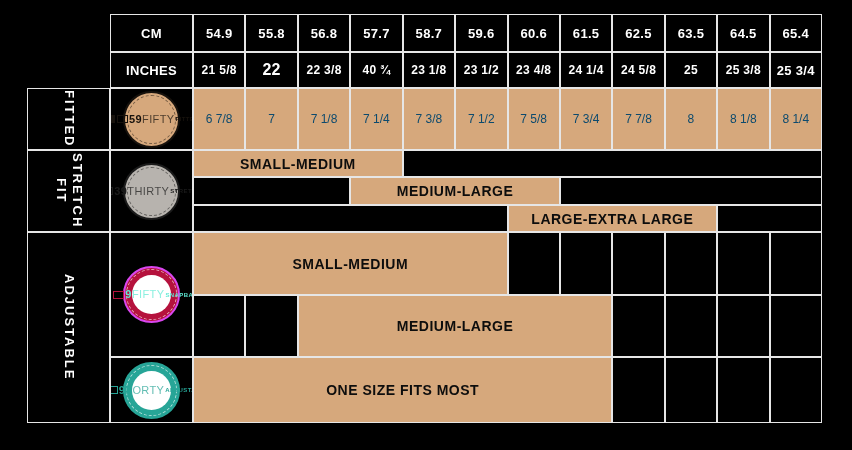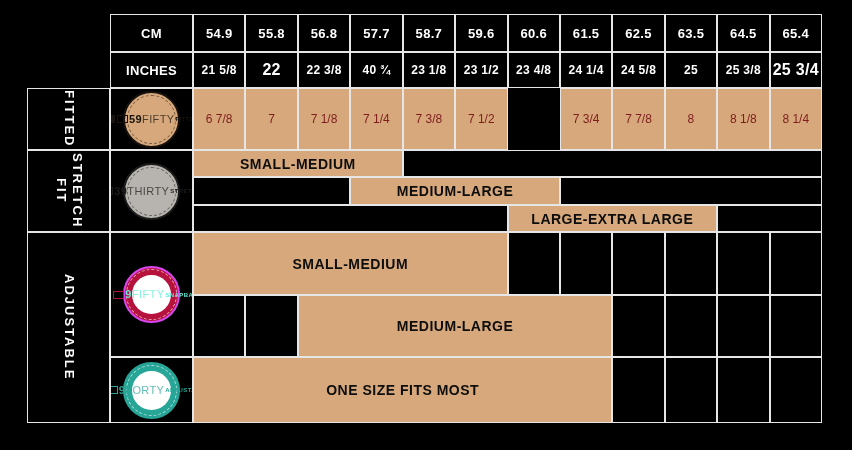--- a/index.html
+++ b/index.html
@@ -6,21 +6,21 @@
   .stage{position:relative;width:852px;height:450px;background:#000;overflow:hidden;
          font-family:"Liberation Sans",sans-serif;}
   .grid{position:absolute;left:27px;top:14px;width:795px;height:406px;display:grid;
         grid-template-columns:83px 83px repeat(12,1fr);
         grid-template-rows:38px 36px 62px 27px 28px 27px 63px 62px 66px;}
   .cell{border:1px solid #e6e6e6;box-sizing:border-box;display:flex;
         align-items:center;justify-content:center;overflow:hidden;}
   .dark{background:#000;}
   .tan{background:#d6a87c;}
   .hdr{color:#fff;font-weight:bold;font-size:13px;letter-spacing:.3px;}
-  .val{color:#7f1d1d;font-size:12px;}
+  .val{color:#0c4a6e;font-size:12px;}
   .band{color:#0d0d0d;font-weight:bold;font-size:14px;letter-spacing:.5px;white-space:nowrap;}
   .vlabel-cell{background:#000;}
   .vlabel{writing-mode:vertical-rl;color:#fff;font-weight:bold;font-size:13px;
           letter-spacing:2px;text-align:center;line-height:1.25;}
   
   .badge{width:57px;height:57px;border-radius:50%;position:relative;box-sizing:border-box;
          display:flex;flex-direction:row;align-items:center;justify-content:center;gap:1px;}
   .badge::after{content:"";position:absolute;inset:2px;border-radius:50%;
                 border:1px dashed rgba(0,0,0,.45);pointer-events:none;}
   .badge .inner{position:absolute;inset:7px;border-radius:50%;background:#fff;}
@@ -70,41 +70,42 @@
     <div class="cell dark hdr" style="grid-area:2/4;font-size:16px">22</div>
     <div class="cell dark hdr" style="grid-area:2/5;font-size:12px">22 3/8</div>
     <div class="cell dark hdr" style="grid-area:2/6;font-size:12px">40 ¾</div>
     <div class="cell dark hdr" style="grid-area:2/7;font-size:12px">23 1/8</div>
     <div class="cell dark hdr" style="grid-area:2/8;font-size:12px">23 1/2</div>
     <div class="cell dark hdr" style="grid-area:2/9;font-size:12px">23 4/8</div>
     <div class="cell dark hdr" style="grid-area:2/10;font-size:12px">24 1/4</div>
     <div class="cell dark hdr" style="grid-area:2/11;font-size:12px">24 5/8</div>
     <div class="cell dark hdr" style="grid-area:2/12;font-size:12px">25</div>
     <div class="cell dark hdr" style="grid-area:2/13;font-size:12px">25 3/8</div>
-    <div class="cell dark hdr" style="grid-area:2/14;font-size:16px">25 3/4</div>
+    <div class="cell dark hdr" style="grid-area:2/14;font-size:13px">25 3/4</div>
 
     <div class="cell vlabel-cell" style="grid-area:3/1">
       <span class="vlabel">FITTED</span>
     </div>
     <div class="cell dark" style="grid-area:3/2">
       <div class="badge b59">
         <div class="flags">
           <div class="flag"></div>
           <div class="flag outline"></div>
         </div>
         <div class="bname"><span>59</span><span class="bword">FIFTY</span></div>
         <div class="bsub">FITTED</div>
       </div>
     </div>
     <div class="cell tan val" style="grid-area:3/3">6 7/8</div>
     <div class="cell tan val" style="grid-area:3/4">7</div>
     <div class="cell tan val" style="grid-area:3/5">7 1/8</div>
     <div class="cell tan val" style="grid-area:3/6">7 1/4</div>
     <div class="cell tan val" style="grid-area:3/7">7 3/8</div>
     <div class="cell tan val" style="grid-area:3/8">7 1/2</div>
+    <div class="cell tan val" style="grid-area:3/9">7 5/8</div>
     <div class="cell tan val" style="grid-area:3/10">7 3/4</div>
     <div class="cell tan val" style="grid-area:3/11">7 7/8</div>
     <div class="cell tan val" style="grid-area:3/12">8</div>
     <div class="cell tan val" style="grid-area:3/13">8 1/8</div>
     <div class="cell tan val" style="grid-area:3/14">8 1/4</div>
 
     <div class="cell vlabel-cell" style="grid-area:4/1/7/2">
       <span class="vlabel" style="max-height:76px">STRETCH FIT</span>
     </div>
     <div class="cell dark" style="grid-area:4/2/7/3">

